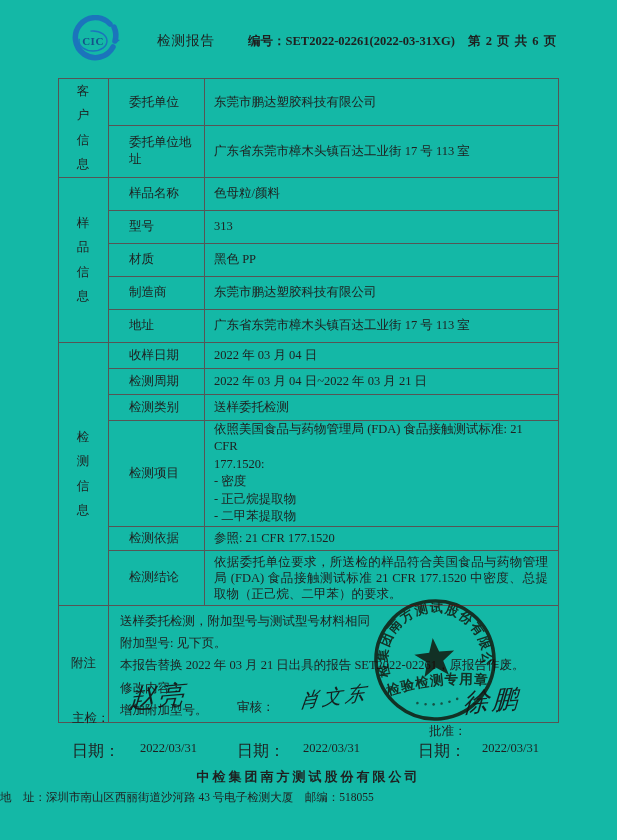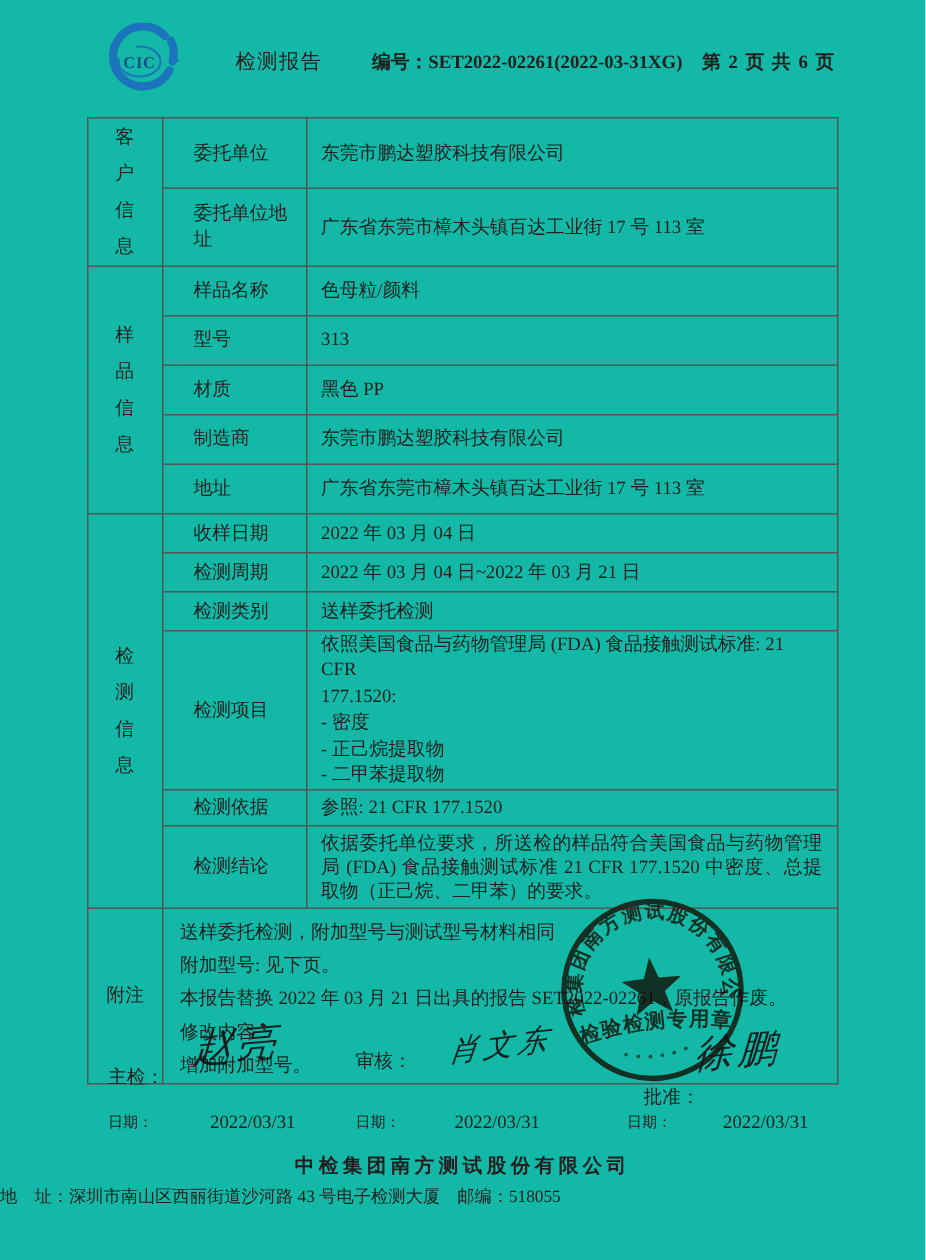--- a/index.html
+++ b/index.html
@@ -29,21 +29,21 @@
   tr.rh-basis{height:24px;}
   tr.rh-concl{height:48px;}
   tr.rh-note{height:114px;}
   .mline div{line-height:17.5px;}
   td.concl{line-height:16px;text-align:justify;padding:3px 10px 3px 9px;}
   td.note{vertical-align:top;padding:4px 10px 0 11px;}
   td.note div{line-height:22.4px;}
   
   .abs{position:absolute;white-space:nowrap;}
   .sig-label{font-size:12.5px;}
-  .date-label{font-size:10px;}
+  .date-label{font-size:16px;}
   .date-val{font-size:12.5px;}
   .handwriting{
     font-size:26px;font-style:italic;letter-spacing:3px;color:#141414;
     transform:rotate(-5deg) skewX(-8deg);transform-origin:left bottom;opacity:.92;
   }
   .hw-sm{font-size:20px;transform:rotate(-7deg) skewX(-14deg);}
   
   .stamp{
     position:absolute;left:371px;top:596px;width:128px;height:128px;
     transform:rotate(-6deg);opacity:.92;mix-blend-mode:multiply;z-index:5;

